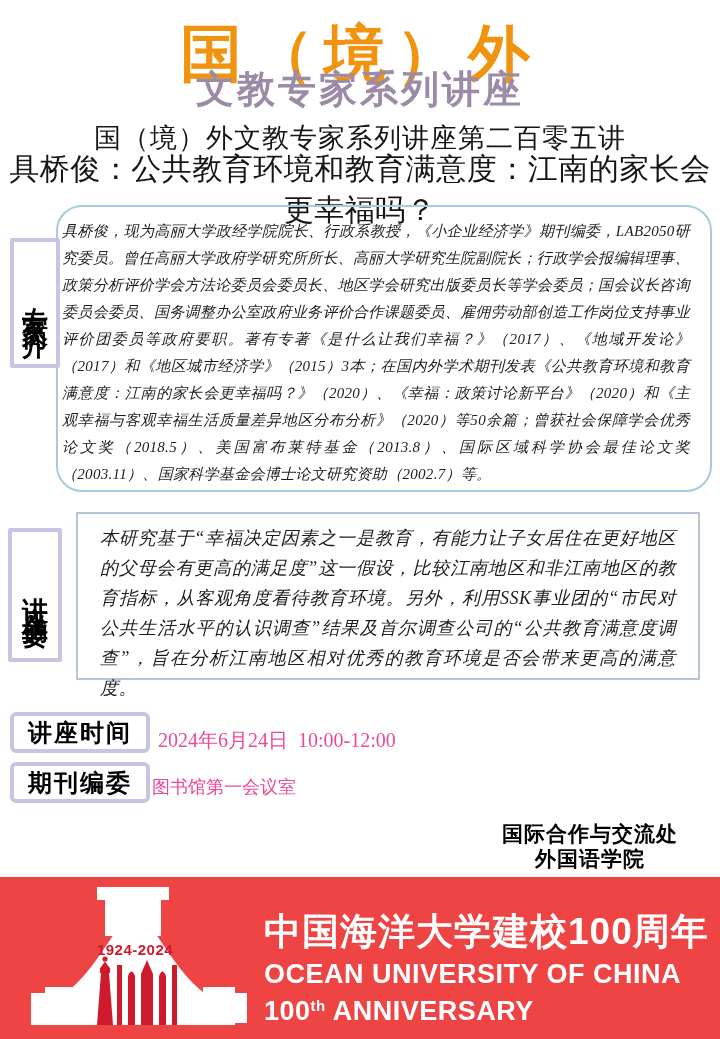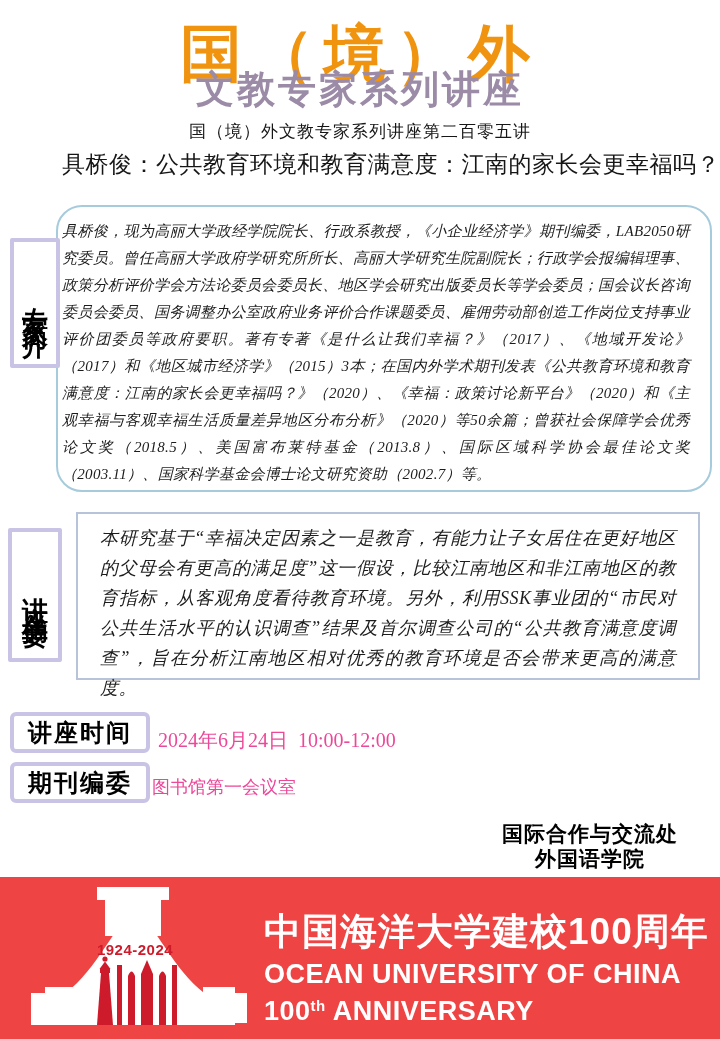--- a/index.html
+++ b/index.html
@@ -14,25 +14,25 @@
     font-size:62px;font-weight:900;color:#f0930f;letter-spacing:10px;
     font-family:"Liberation Sans","DejaVu Sans",sans-serif;
   }
   .logo2{
     position:absolute;top:64px;left:0;width:100%;text-align:center;
     font-size:38px;font-weight:800;color:#9b8ba7;letter-spacing:3px;
     font-family:"Liberation Sans","DejaVu Sans",sans-serif;
   }
   .series-no{
     position:absolute;top:120px;left:0;width:100%;text-align:center;
-    font-size:17px;letter-spacing:1px;color:#161616;
+    font-size:27px;letter-spacing:1px;color:#161616;
   }
   .lecture-title{
-    position:absolute;top:149px;left:0;width:100%;text-align:right;
-    font-size:23px;letter-spacing:0.5px;color:#161616;
+    position:absolute;top:149px;left:0;width:100%;text-align:center;
+    font-size:30px;letter-spacing:0.5px;color:#161616;
   }
   
   .bio-box{
     position:absolute;left:56px;top:205px;width:656px;height:287px;
     border:2px solid #a6cbdc;border-radius:26px;box-sizing:border-box;
     padding:11px 20px 8px 4px;
   }
   .bio-box p,.abs-box p{
     margin:0;font-size:15px;line-height:27px;font-style:italic;
     text-align:justify;color:#1c1c1c;letter-spacing:0.3px;

